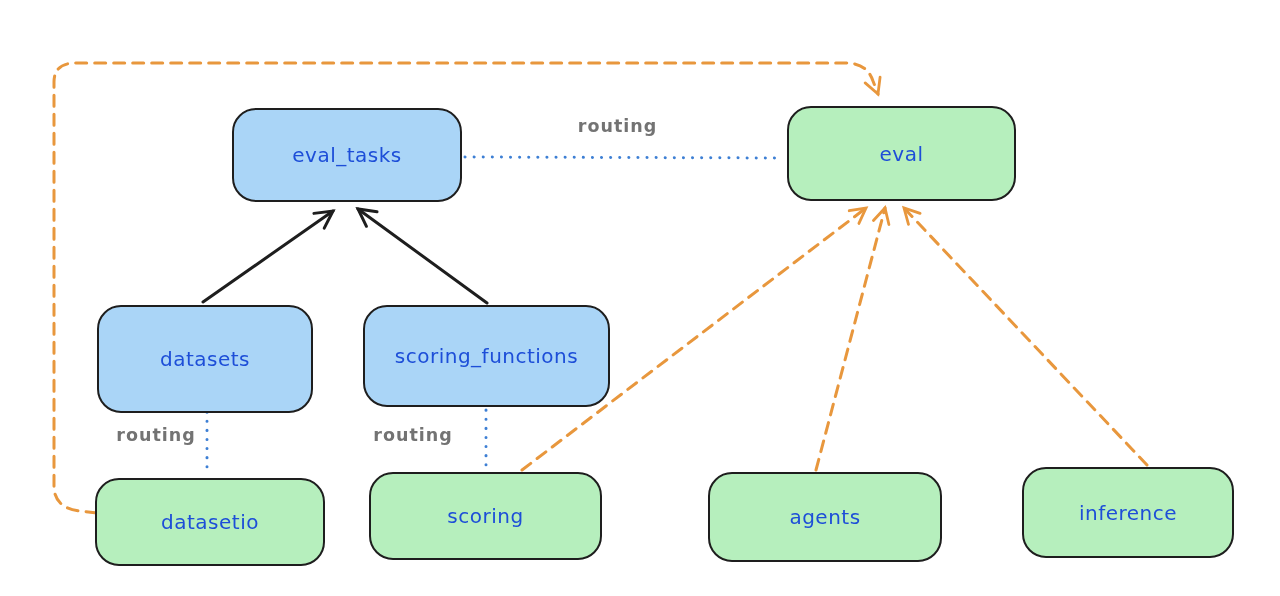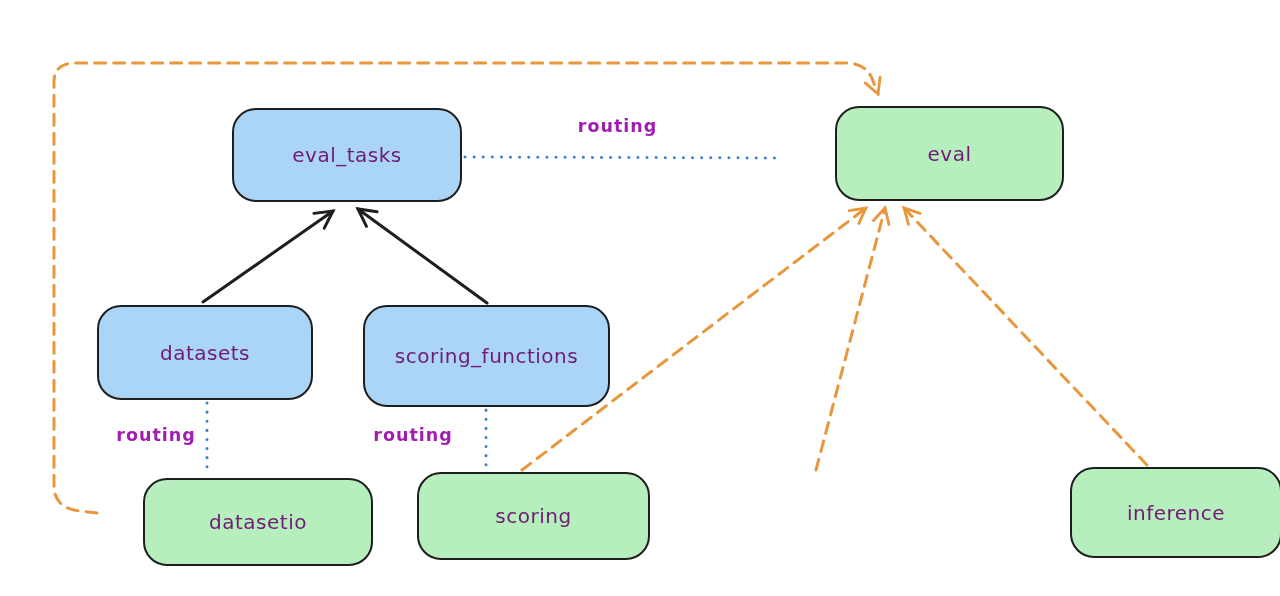--- a/index.html
+++ b/index.html
@@ -17,29 +17,29 @@
     width: 1280px; height: 596px;
   }
   .node {
     position: absolute;
     box-sizing: border-box;
     border: 2.5px solid #1e1e1e;
     border-radius: 24px;
     display: flex;
     align-items: center;
     justify-content: center;
-    color: #701a75;
+    color: #1d4ed8;
     font-size: 20px;
     letter-spacing: 0.5px;
   }
   .node.blue  { background: #aad5f7; }
-  .node.green { background: #b6efbd; margin-left: 48px; }
+  .node.green { background: #b6efbd; }
   .edge-label {
     position: absolute;
-    color: #a21caf;
+    color: #737373;
     font-size: 17.5px;
     font-weight: 600;
     letter-spacing: 1px;
     text-align: center;
   }
 </style>
 </head>
 <body>
 
 <div class="canvas">
@@ -68,36 +68,39 @@
   </svg>
 
   <div class="node blue" style="left:232px; top:108px; width:230px; height:94px">
     <span>eval_tasks</span>
   </div>
 
   <div class="node green" style="left:787px; top:106px; width:229px; height:95px">
     <span>eval</span>
   </div>
 
-  <div class="node blue" style="left:97px; top:305px; width:216px; height:95px">
+  <div class="node blue" style="left:97px; top:305px; width:216px; height:108px">
     <span>datasets</span>
   </div>
 
   <div class="node blue" style="left:363px; top:305px; width:247px; height:102px">
     <span>scoring_functions</span>
   </div>
 
   <div class="node green" style="left:95px; top:478px; width:230px; height:88px">
     <span>datasetio</span>
   </div>
 
   <div class="node green" style="left:369px; top:472px; width:233px; height:88px">
     <span>scoring</span>
   </div>
 
+  <div class="node green" style="left:708px; top:472px; width:234px; height:90px">
+    <span>agents</span>
+  </div>
 
   <div class="node green" style="left:1022px; top:467px; width:212px; height:91px">
     <span>inference</span>
   </div>
 
   <div class="edge-label" style="left:560px; top:116px; width:115px">routing</div>
   <div class="edge-label" style="left:106px; top:425px; width:100px">routing</div>
   <div class="edge-label" style="left:363px; top:425px; width:100px">routing</div>
 
 </div>

